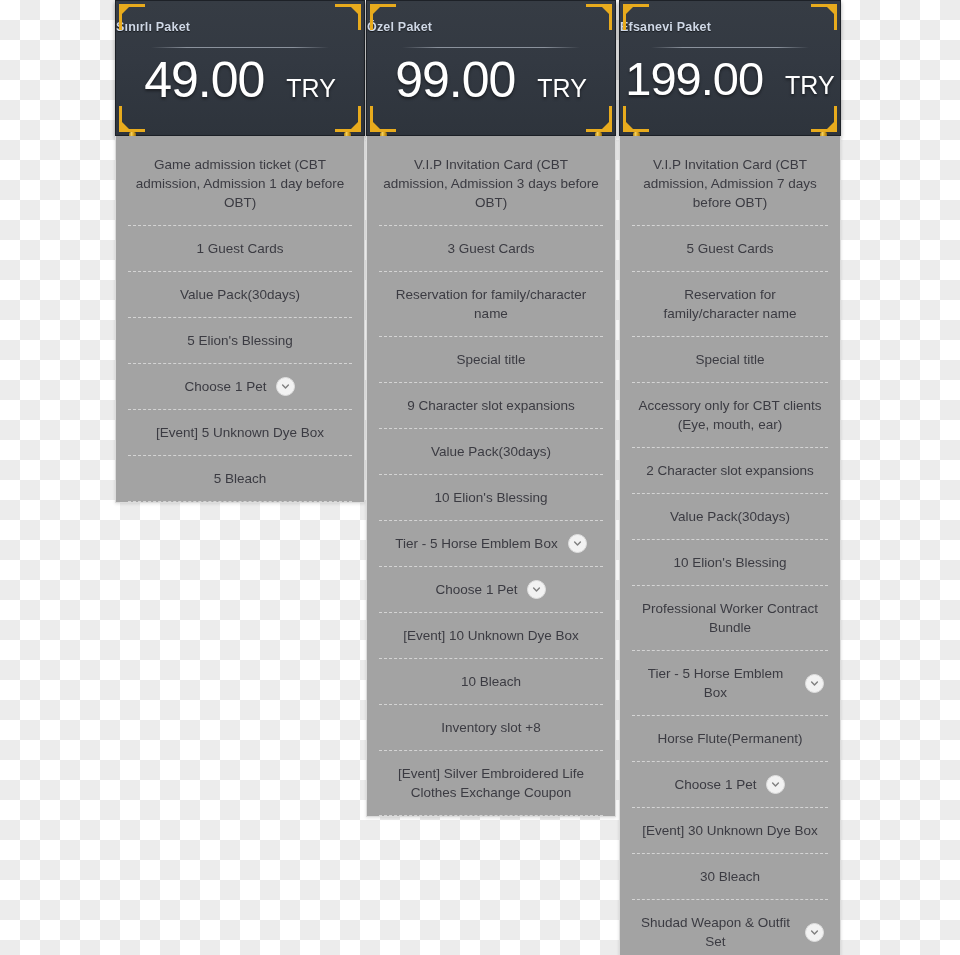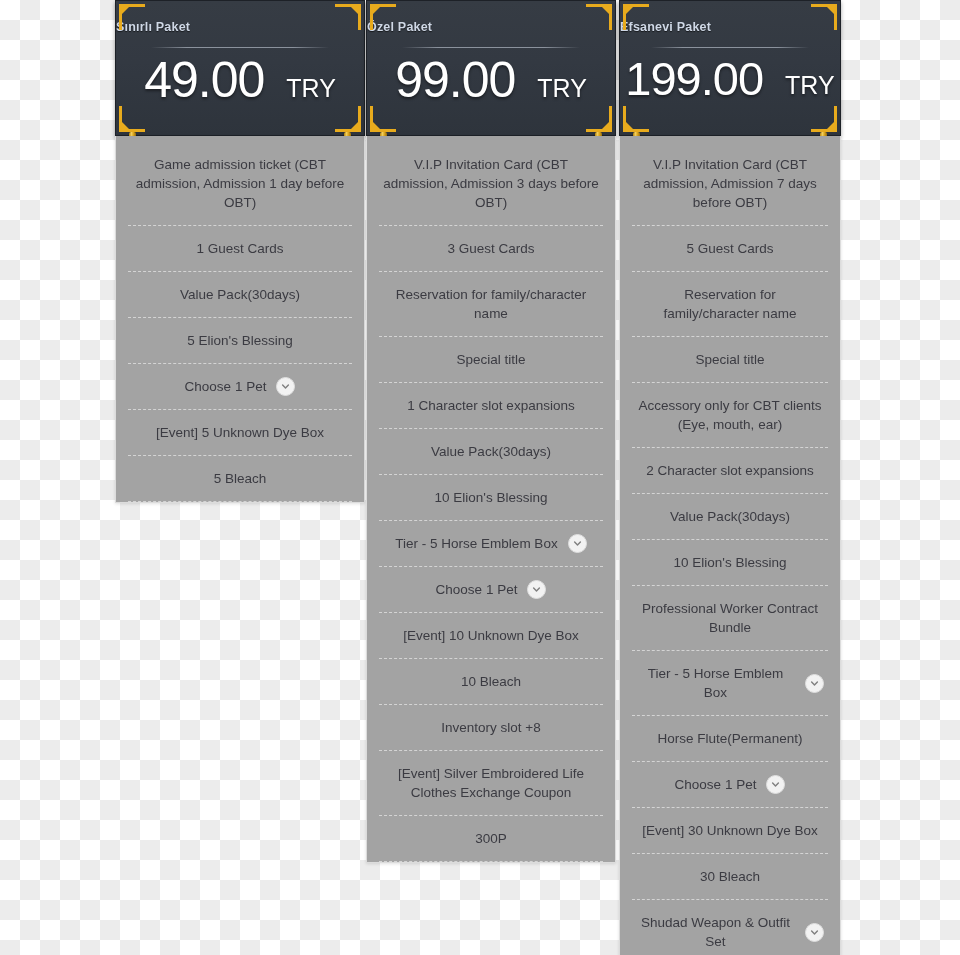--- a/index.html
+++ b/index.html
@@ -239,21 +239,21 @@
         <div class="row">
           <span class="row-text">3 Guest Cards</span>
         </div>
         <div class="row">
           <span class="row-text">Reservation for family/character name</span>
         </div>
         <div class="row">
           <span class="row-text">Special title</span>
         </div>
         <div class="row">
-          <span class="row-text">1 Character slot expansions</span>
+          <span class="row-text">9 Character slot expansions</span>
         </div>
         <div class="row">
           <span class="row-text">Value Pack(30days)</span>
         </div>
         <div class="row">
           <span class="row-text">10 Elion's Blessing</span>
         </div>
         <div class="row has-chevron">
           <span class="row-text">Tier - 5 Horse Emblem Box</span>
           <span class="chevron-btn">
@@ -274,23 +274,20 @@
           <span class="row-text">[Event] 10 Unknown Dye Box</span>
         </div>
         <div class="row">
           <span class="row-text">10 Bleach</span>
         </div>
         <div class="row">
           <span class="row-text">Inventory slot +8</span>
         </div>
         <div class="row">
           <span class="row-text">[Event] Silver Embroidered Life Clothes Exchange Coupon</span>
-        </div>
-        <div class="row">
-          <span class="row-text">300P</span>
         </div>
       </div>
   </div>
 
   <div class="pkg" id="col2">
     <div class="plaque">
       <span class="corner tl"></span>
       <span class="corner tr"></span>
       <span class="corner bl"></span>
       <span class="corner br"></span>

